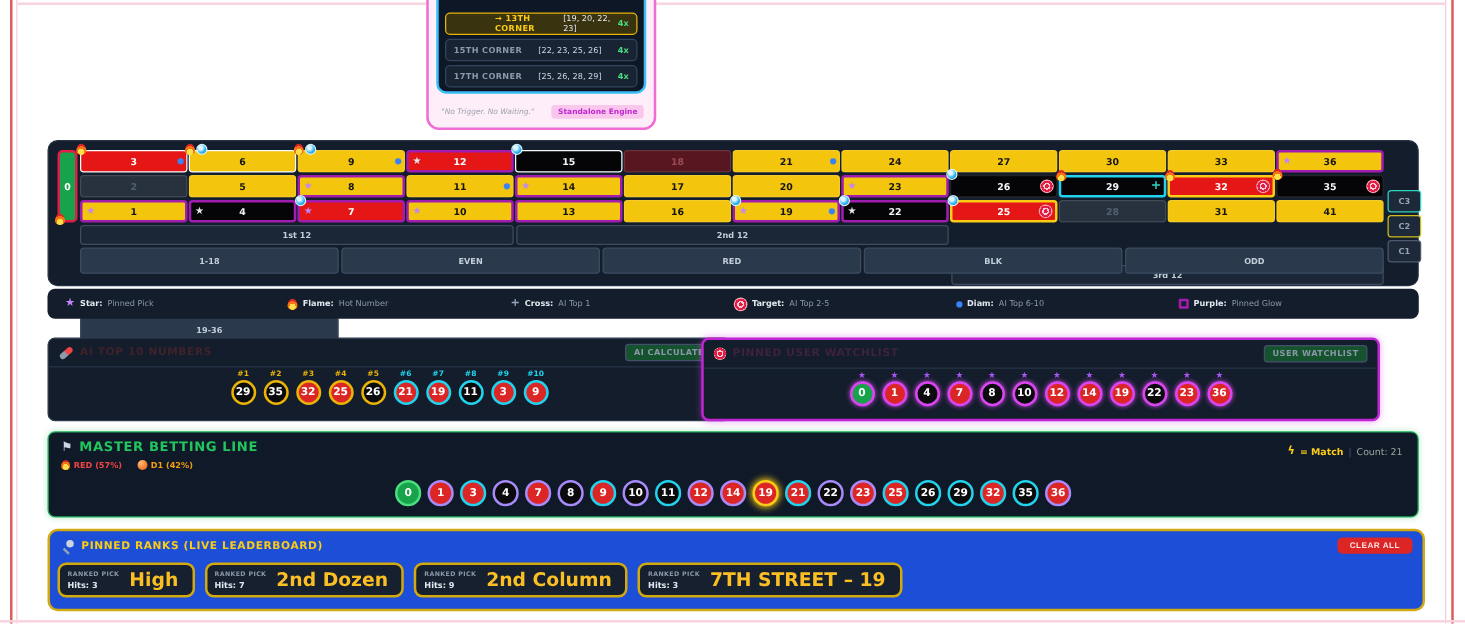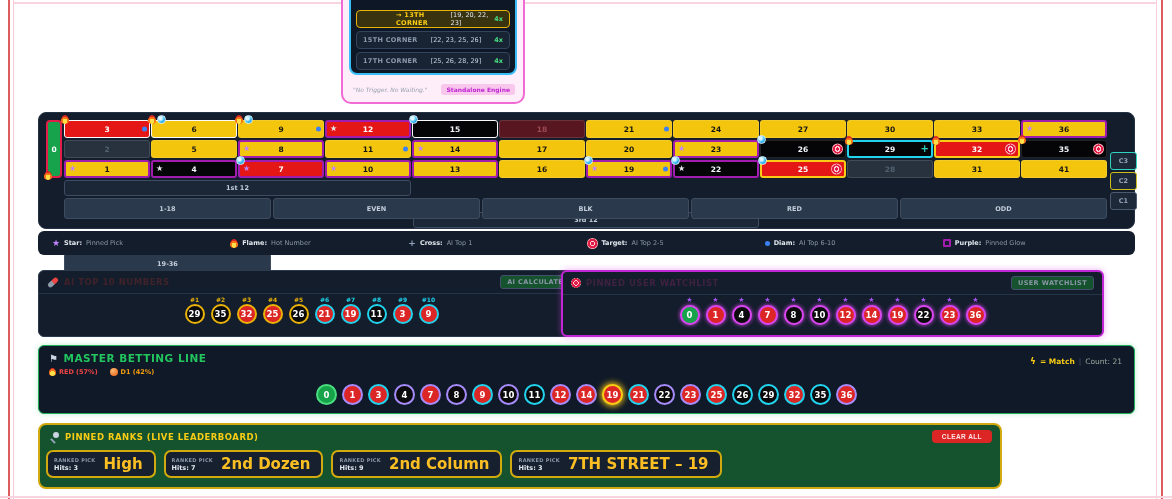--- a/index.html
+++ b/index.html
@@ -126,21 +126,21 @@
     background:radial-gradient(circle at 35% 30%, #fdba74, #ea580c); }
   .mright { position:absolute; right:12px; top:10px; font-size:7.5px; display:flex; gap:4px; align-items:center; }
   .bolt { color:#facc15; font-weight:bold; font-size:9px; }
   .match { color:#facc15; font-weight:bold; }
   .sep { color:#475569; }
   .count { color:#9aa79c; }
   .m-chips { position:absolute; left:0; right:0; bottom:8px; display:flex; justify-content:center; gap:5px; }
   .m-circ { width:21px; height:21px; }
 
   
-  .pinned { position:absolute; left:38px; top:423px; width:964px; height:66px; background:#14532d;
+  .pinned { position:absolute; left:38px; top:423px; width:1102px; height:66px; background:#1d4ed8;
     border:2px solid #d2a90f; border-radius:8px; }
   .pin-head { position:absolute; left:10px; top:7px; display:flex; align-items:center; gap:5px;
     color:#facc15; font-size:8.5px; font-weight:bold; letter-spacing:.5px; }
   .ic-pin { width:10px; height:10px; position:relative; display:inline-block; }
   .ic-pin::before { content:""; position:absolute; top:0; right:1px; width:6px; height:6px;
     background:#cbd5e1; border-radius:50%; }
   .ic-pin::after { content:""; position:absolute; bottom:0; left:0; width:6px; height:2px;
     background:#94a3b8; transform:rotate(45deg); }
   .clear-btn { position:absolute; right:8px; top:5px; background:#dc2626; color:#ffe4e6;
     font-size:6.5px; font-weight:bold; letter-spacing:.4px; padding:3px 10px; border-radius:4px; border:none; }
@@ -384,27 +384,28 @@
           <span class="num">41</span>
         </div>
       </div>
     <div class="cbtns" id="cbtns">
         <span class="cbtn acc-teal">C3</span>
         <span class="cbtn acc-yellow">C2</span>
         <span class="cbtn acc-grey">C1</span>
       </div>
     <div class="dozens" id="dozens">
         <span class="dozen acc-green">1st 12</span>
+        <span class="dozen acc-yellow">2nd 12</span>
         <span class="dozen acc-teal">3rd 12</span>
       </div>
     <div class="outside" id="outside">
         <span class="obet">1-18</span>
         <span class="obet">EVEN</span>
+        <span class="obet acc-green">RED</span>
         <span class="obet">BLK</span>
-        <span class="obet acc-green">RED</span>
         <span class="obet acc-yellow">ODD</span>
         <span class="obet acc-teal">19-36</span>
       </div>
   </div>
 
   <div class="legend" id="legend">
       <div class="lg-item">
         <span class="lg-star">★</span>
         <span class="lg-label">Star:</span>
         <span class="lg-val">Pinned Pick</span>

